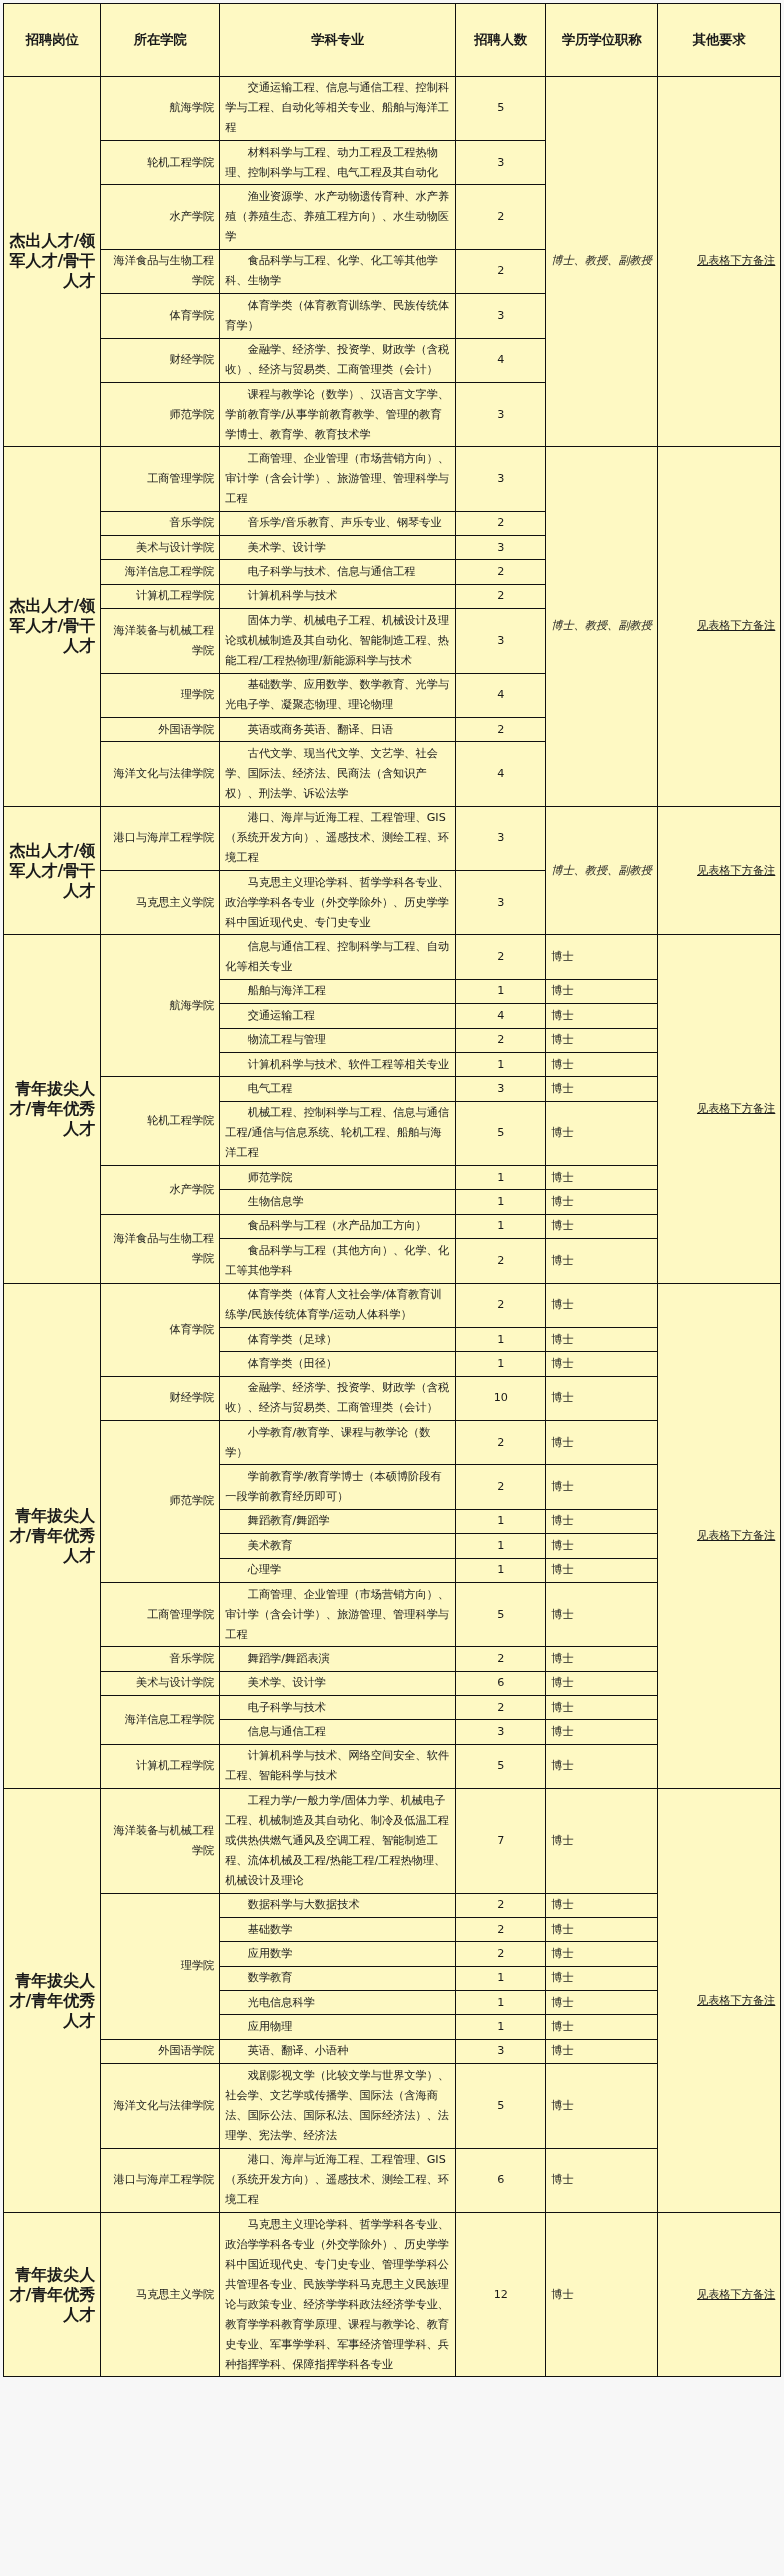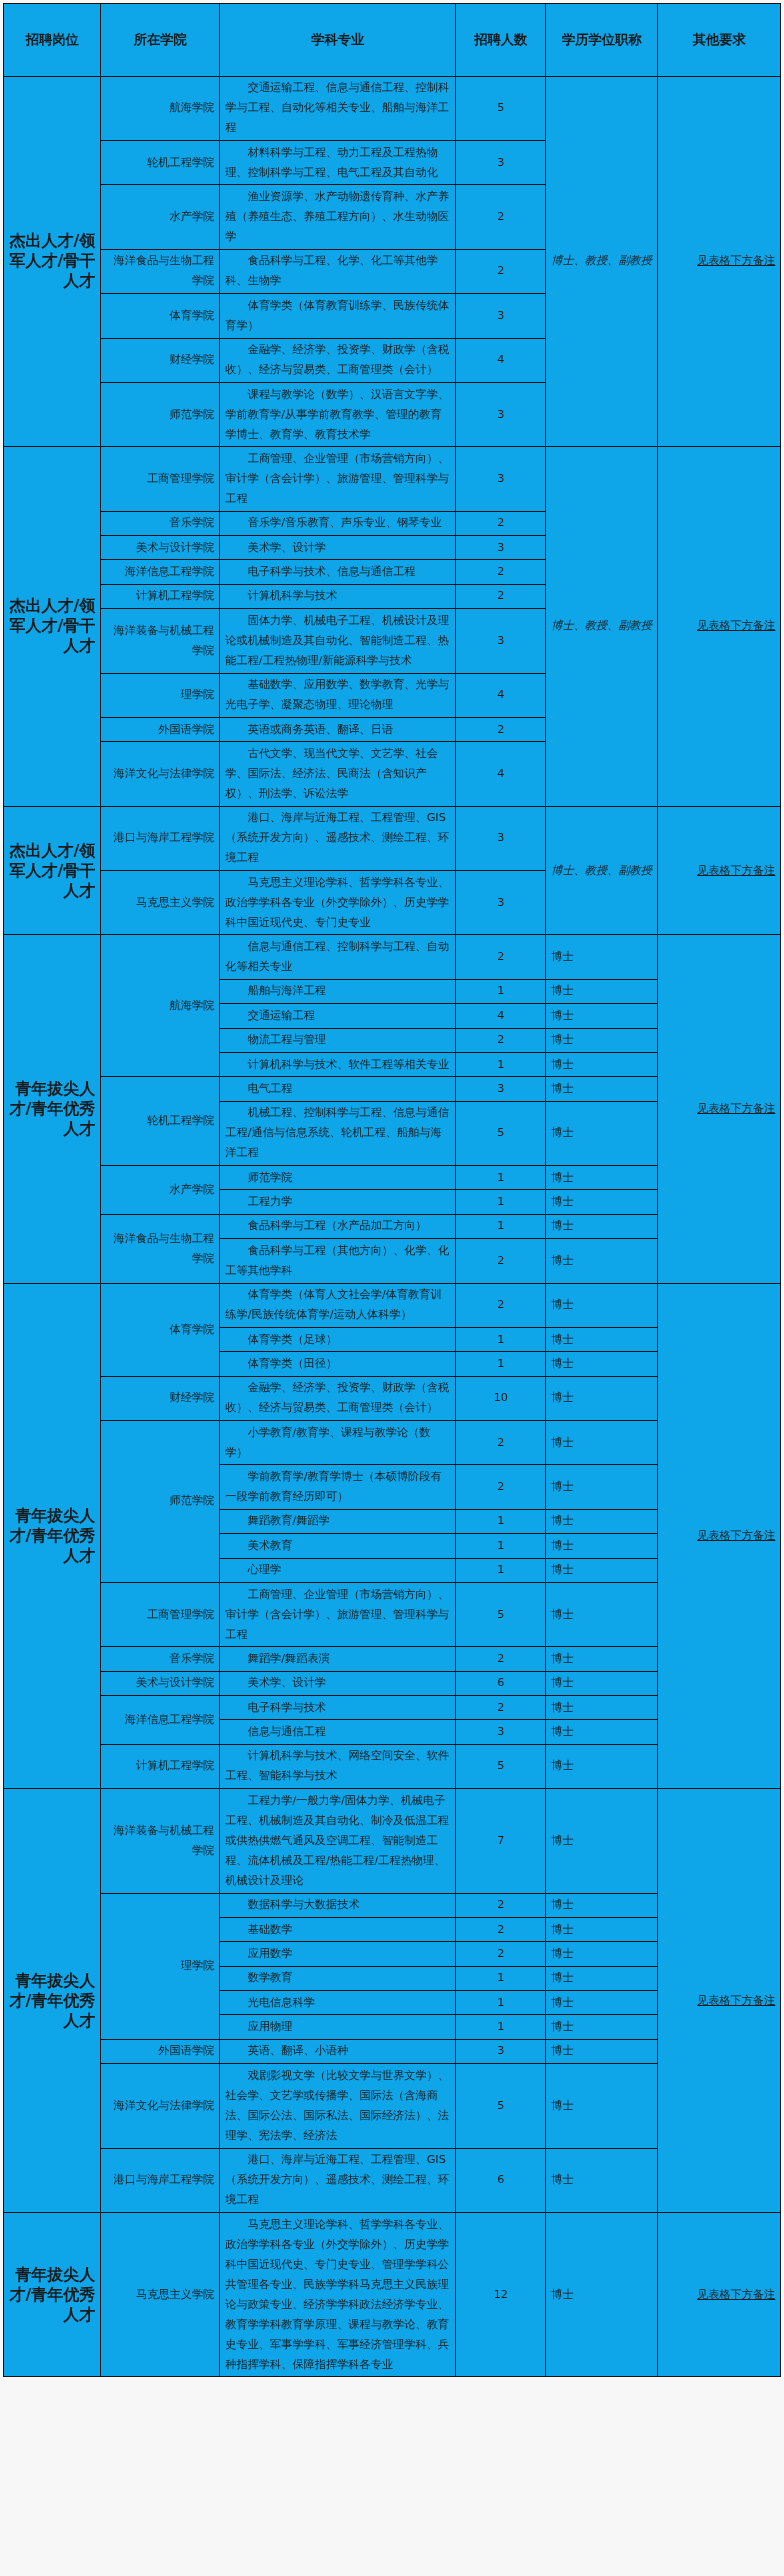--- a/index.html
+++ b/index.html
@@ -1,21 +1,21 @@
 <!DOCTYPE html>
 <html style="font-size:13.3px"><head>
 <meta charset="utf-8">
 <style>
   html, body { margin:0; padding:0; background:#f7f7f7; }
   body { width:784px; height:2576px; overflow:hidden; }
   table.recruit {
     position:absolute; left:3.3px; top:3.3px;
     width:777px; border-collapse:collapse; table-layout:fixed;
     font-family:"DejaVu Sans", sans-serif; font-size:11.2px; color:#1a1a1a;
-    background:#0ea5e9;
+    background:#fef9c3;
   }
   table.recruit td, table.recruit th {
     border:0.8px solid #111; padding:1.7px 5px; vertical-align:middle;
     line-height:20px;
   }
   th { font-weight:bold; font-size:13.3px; height:68px; text-align:center; }
   td.post { text-align:right; font-size:16px; font-weight:bold; padding:0 5px; }
   td.college { text-align:right; }
   td.major { text-align:left; text-indent:2em;margin-left:40px; }
   td.count { text-align:center; }
@@ -184,21 +184,21 @@
         <td class="count">5</td>
         <td class="degree">博士</td>
       </tr>
       <tr>
         <td class="college" rowspan="2">水产学院</td>
         <td class="major">师范学院</td>
         <td class="count">1</td>
         <td class="degree">博士</td>
       </tr>
       <tr>
-        <td class="major">工程力学</td>
+        <td class="major">生物信息学</td>
         <td class="count">1</td>
         <td class="degree">博士</td>
       </tr>
       <tr>
         <td class="college" rowspan="2">海洋食品与生物工程学院</td>
         <td class="major">食品科学与工程（水产品加工方向）</td>
         <td class="count">1</td>
         <td class="degree">博士</td>
       </tr>
       <tr>

